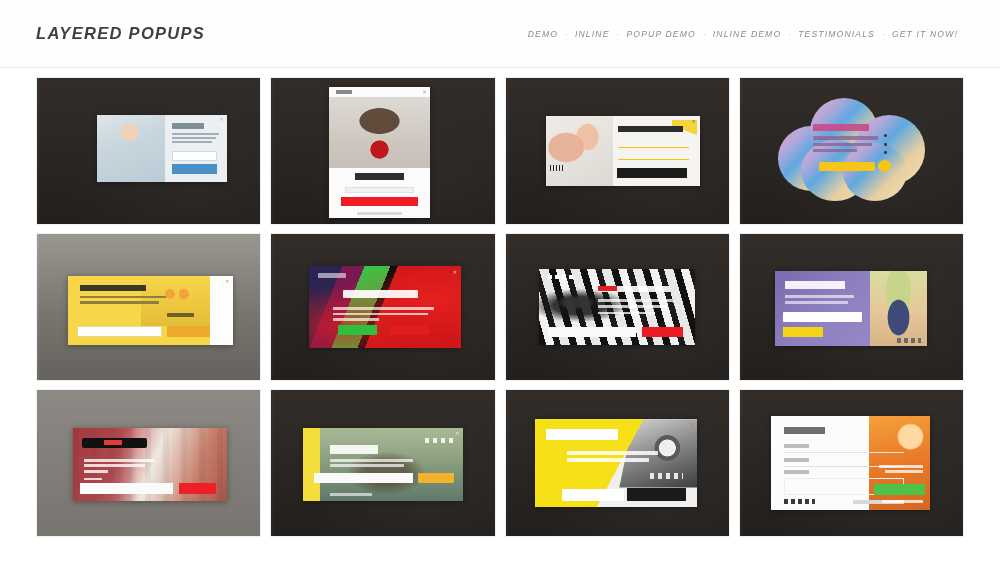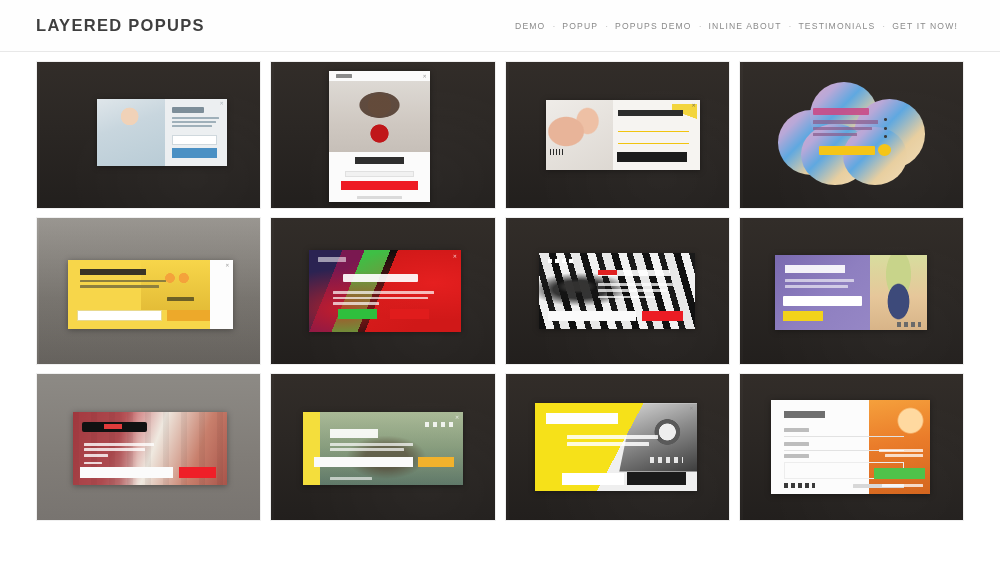--- a/index.html
+++ b/index.html
@@ -6,27 +6,28 @@
   html,body { width:1000px; height:564px; overflow:hidden; }
   body {
     background:#ffffff;
     font-family:"Liberation Sans", sans-serif;
     color:#4a4a4a;
   }
 
   
   .header {
     position:relative;
-    height:52px;
+    height:68px;
     background:#fefefe;
     border-bottom:1px solid #e8e8e8;
     display:flex;
     align-items:center;
     justify-content:space-between;
     padding:0 36px 0 36px;
+    font-style:italic;
   }
   .logo {
     font-size:16.5px;
     letter-spacing:1.3px;
     font-weight:bold;
     color:#3f3f3f;
     white-space:nowrap;
   }
   .nav {
     display:flex;
@@ -388,25 +389,25 @@
 <body>
 
 <div class="header">
   <div class="watermark"></div>
 
   <div class="logo">LAYERED POPUPS</div>
 
   <nav class="nav">
     <span class="nav-item">DEMO</span>
     <span class="nav-sep">·</span>
-    <span class="nav-item">POPUP</span>
+    <span class="nav-item">INLINE</span>
     <span class="nav-sep">·</span>
-    <span class="nav-item">POPUPS DEMO</span>
+    <span class="nav-item">POPUP DEMO</span>
     <span class="nav-sep">·</span>
-    <span class="nav-item">INLINE ABOUT</span>
+    <span class="nav-item">INLINE DEMO</span>
     <span class="nav-sep">·</span>
     <span class="nav-item">TESTIMONIALS</span>
     <span class="nav-sep">·</span>
     <span class="nav-item">GET IT NOW!</span>
   </nav>
 </div>
 
 <div class="grid">
 
   <div class="tile">

